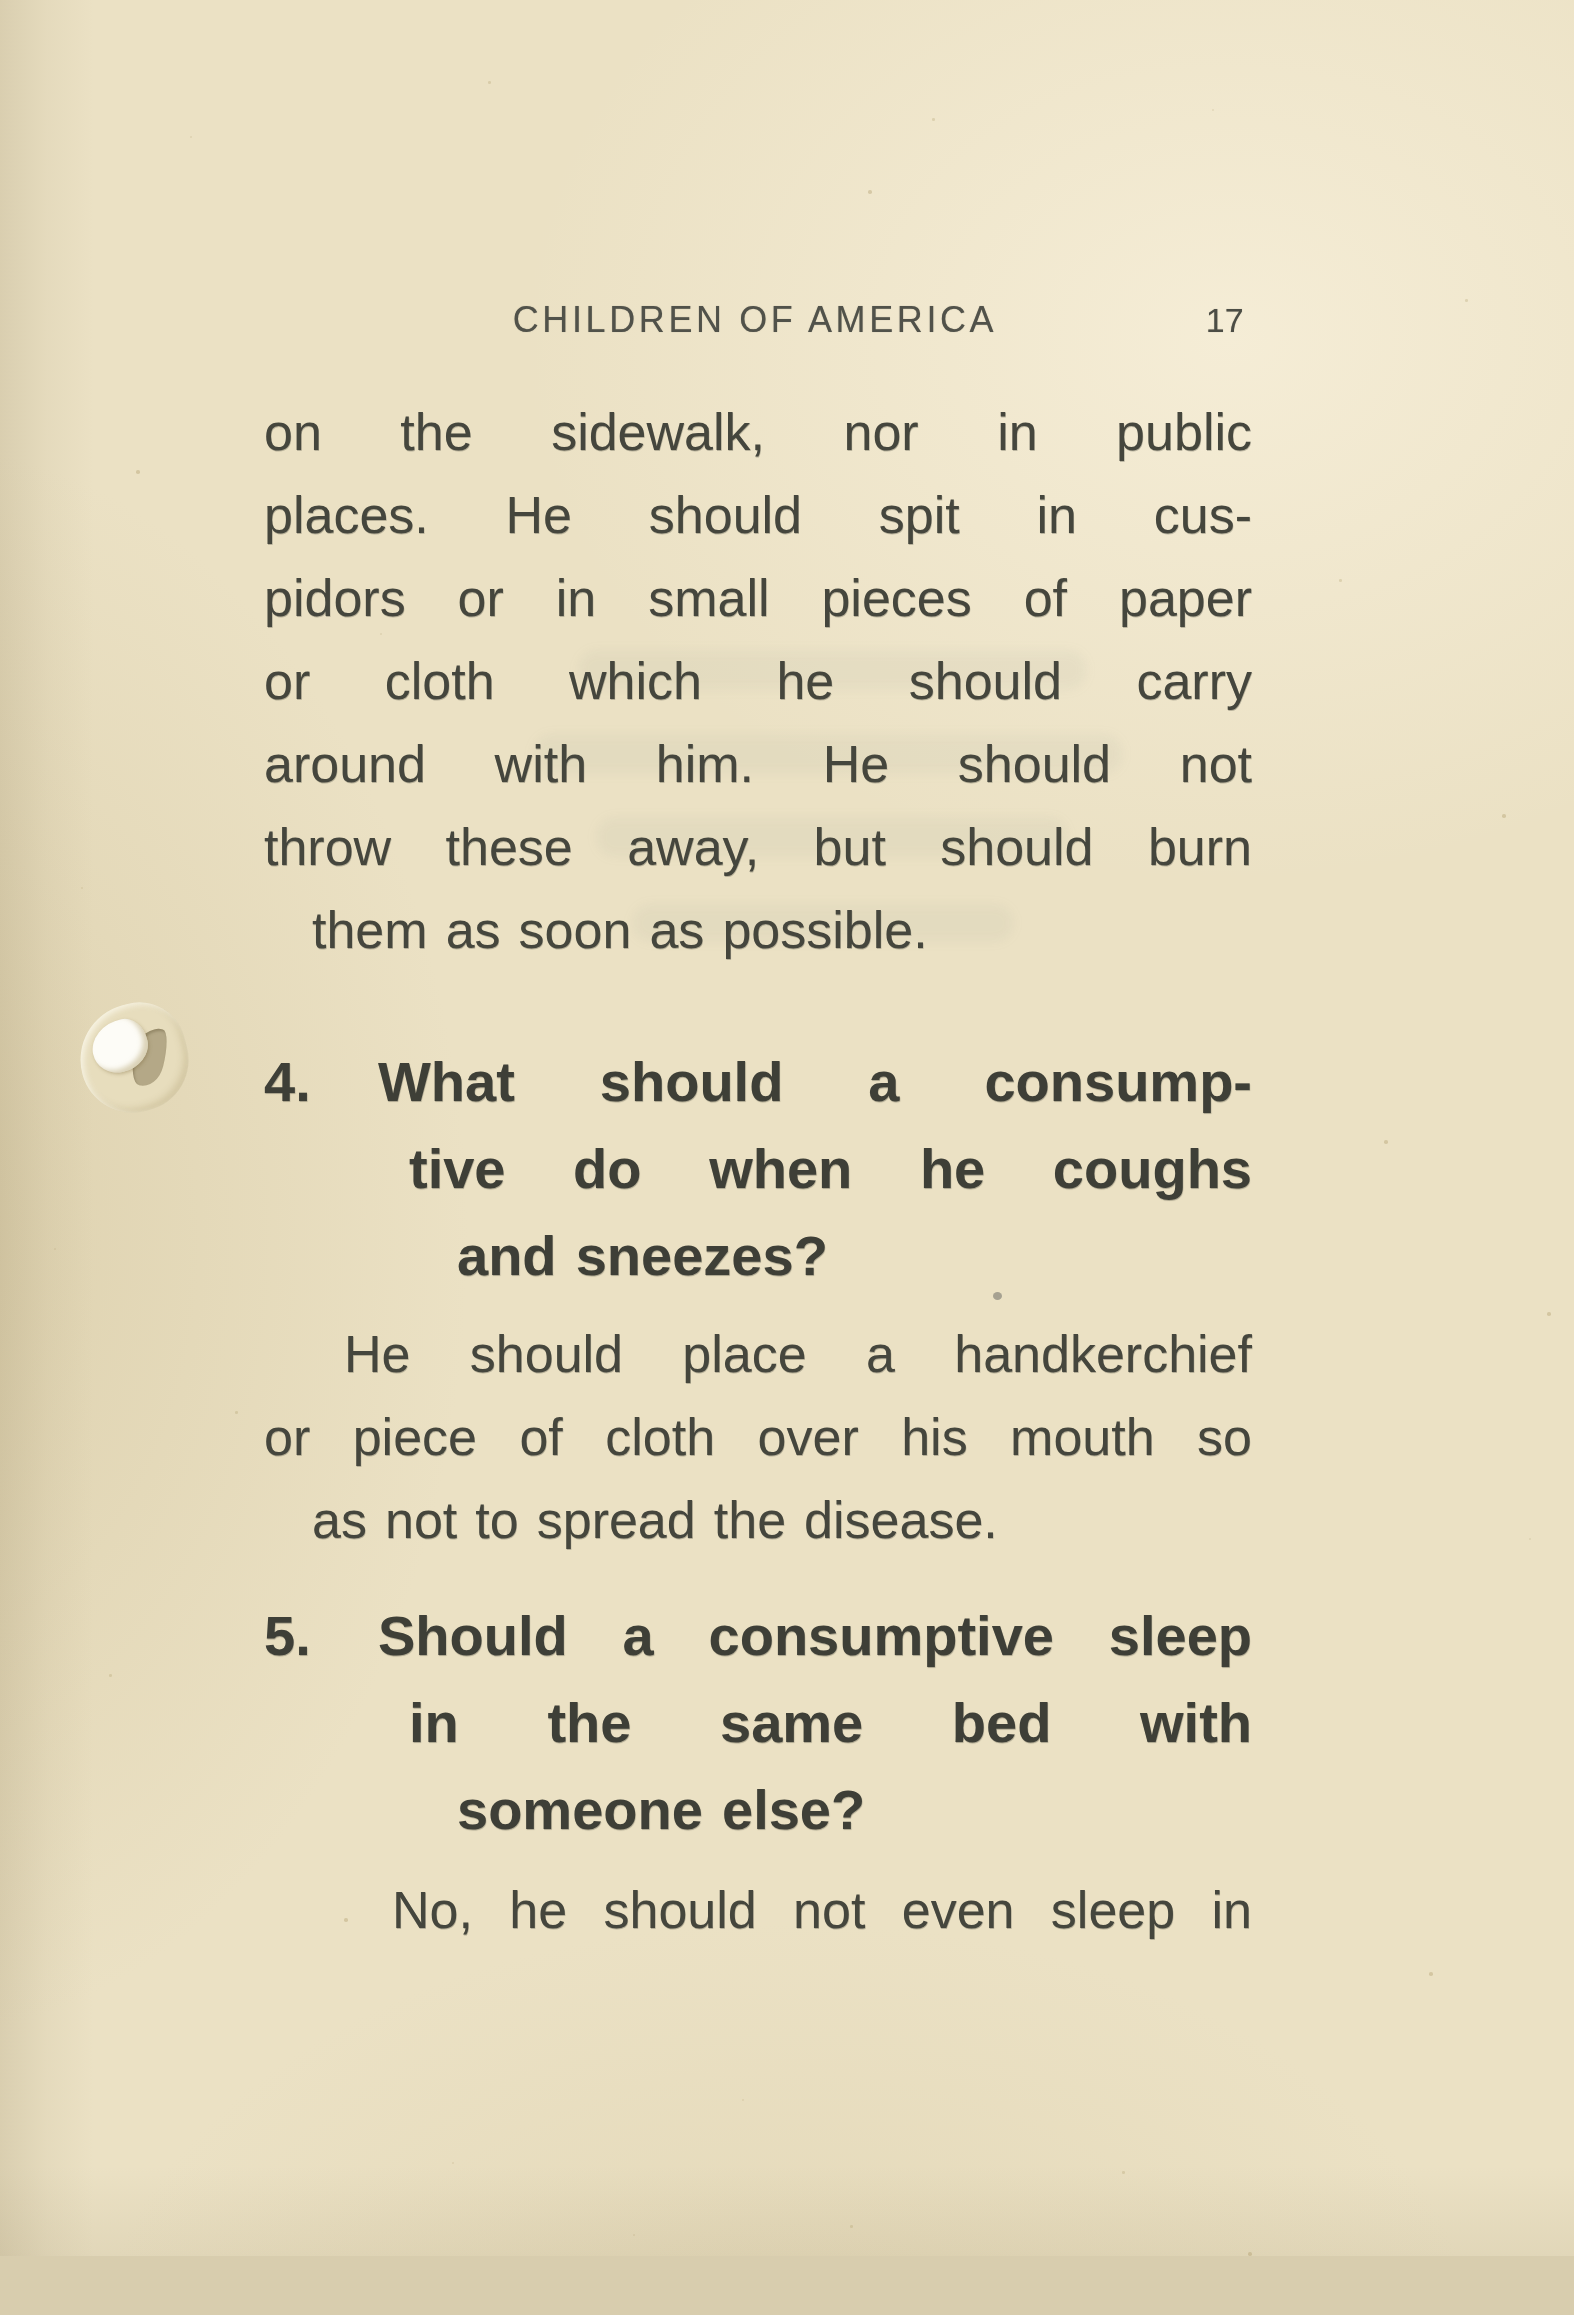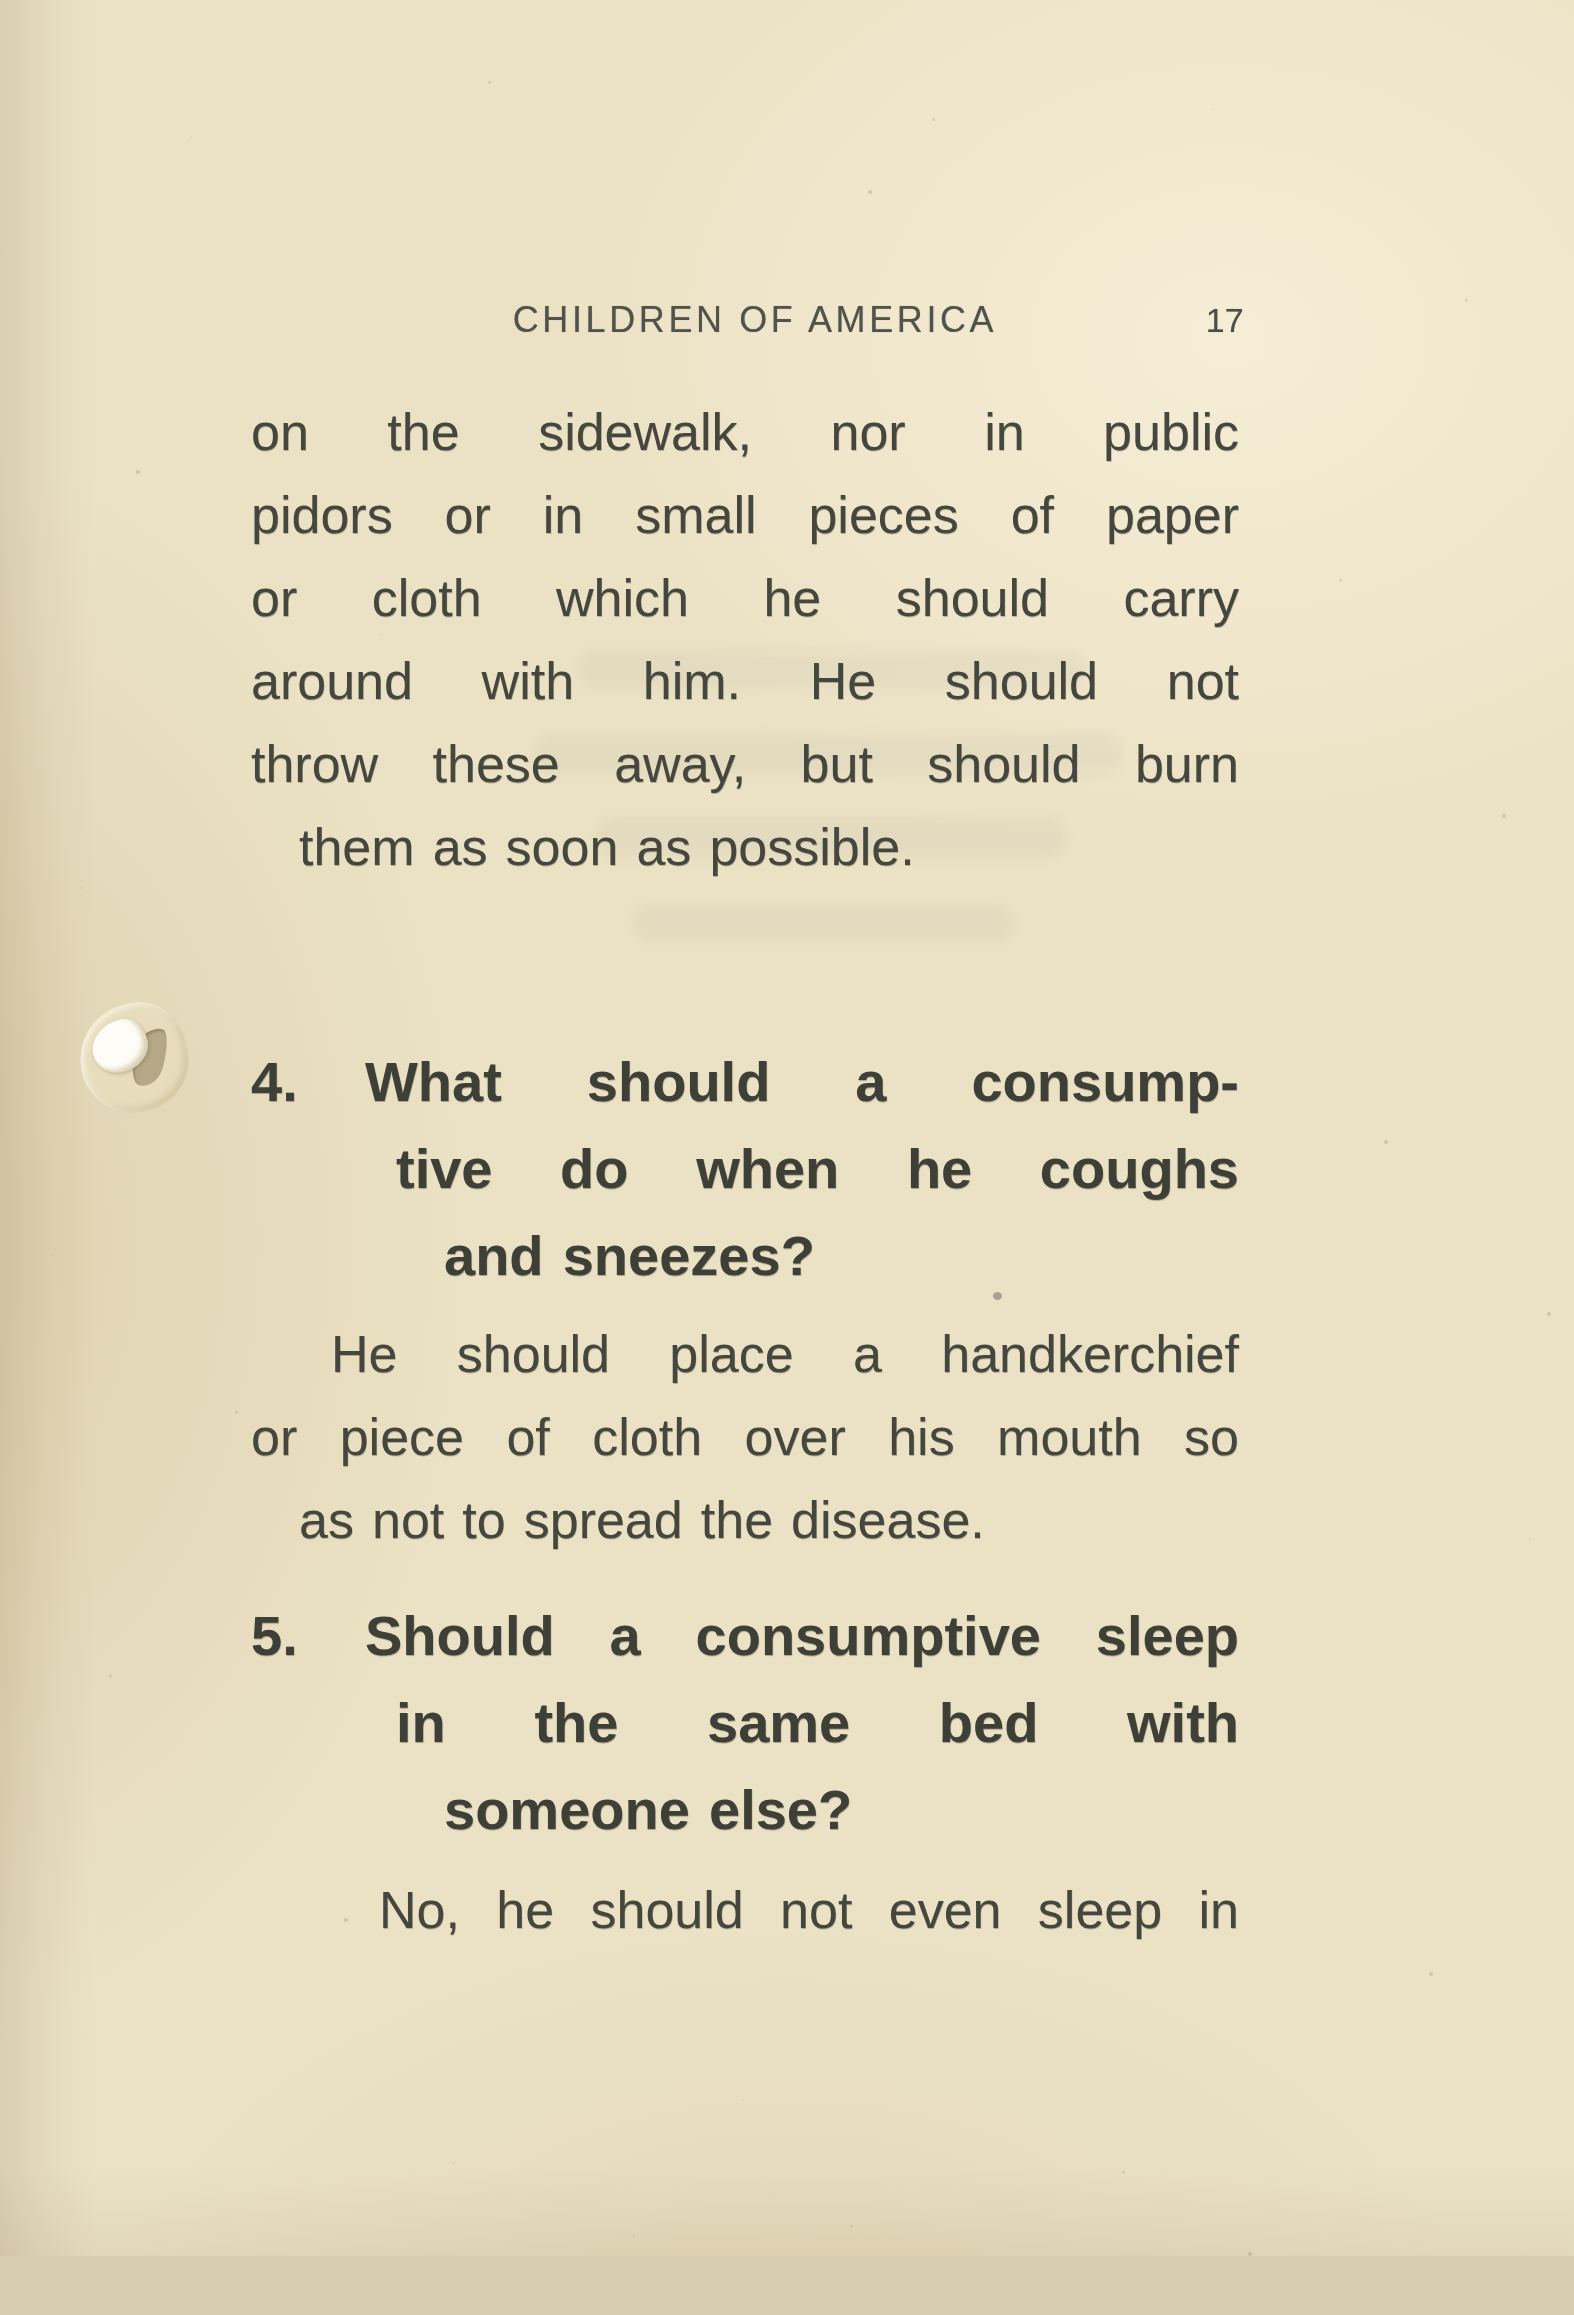--- a/index.html
+++ b/index.html
@@ -32,21 +32,21 @@
     font-size:36px;letter-spacing:3.6px;color:#51524a;
     text-shadow:0 0 0.9px rgba(70,70,60,.45);
   }
   .header .pagenum{
     position:absolute;right:5.4px;top:1.8px;font-size:34px;color:#4c4d45;
     text-shadow:0 0 0.9px rgba(70,70,60,.45);
     text-align:center;
   }
 
   .block{
-    position:absolute;left:251px;width:988px;
+    position:absolute;left:264px;width:988px;
     font-size:52px;line-height:83px;color:#45463d;
     text-shadow:0.5px 0.7px 0.6px rgba(70,70,58,.32);
     word-spacing:3.6px;
   }
   .block .line{text-align:justify;text-align-last:justify;white-space:normal;}
   .block .line:last-child{text-align-last:left;margin-left:48px;}
   .block.justify-last .line:last-child{text-align-last:justify;}
 
   .answer .line:first-child{text-indent:80px;}
 
@@ -103,20 +103,21 @@
   <div class="ghost" style="left:633px;top:905px;width:380px;height:36px;"></div>
 
   <div class="tear">
     <div class="deboss"></div>
     <div class="shadow-crescent"></div>
     <div class="flap"></div>
   </div>
 
   <div class="block para" style="top:391px;">
       <div class="line">on the sidewalk, nor in public</div>
+      <div class="line">places.  He should spit in cus-</div>
       <div class="line">pidors or in small pieces of paper</div>
       <div class="line">or cloth which he should carry</div>
       <div class="line">around with him.  He should not</div>
       <div class="line">throw these away, but should burn</div>
       <div class="line">them as soon as possible.</div>
     </div>
 
   <div class="block heading" style="top:1038px;">
     <span class="qnum">4.</span>
     <span><div class="line">What should a consump-</div><div class="line">tive do when he coughs</div><div class="line">and sneezes?</div></span>

